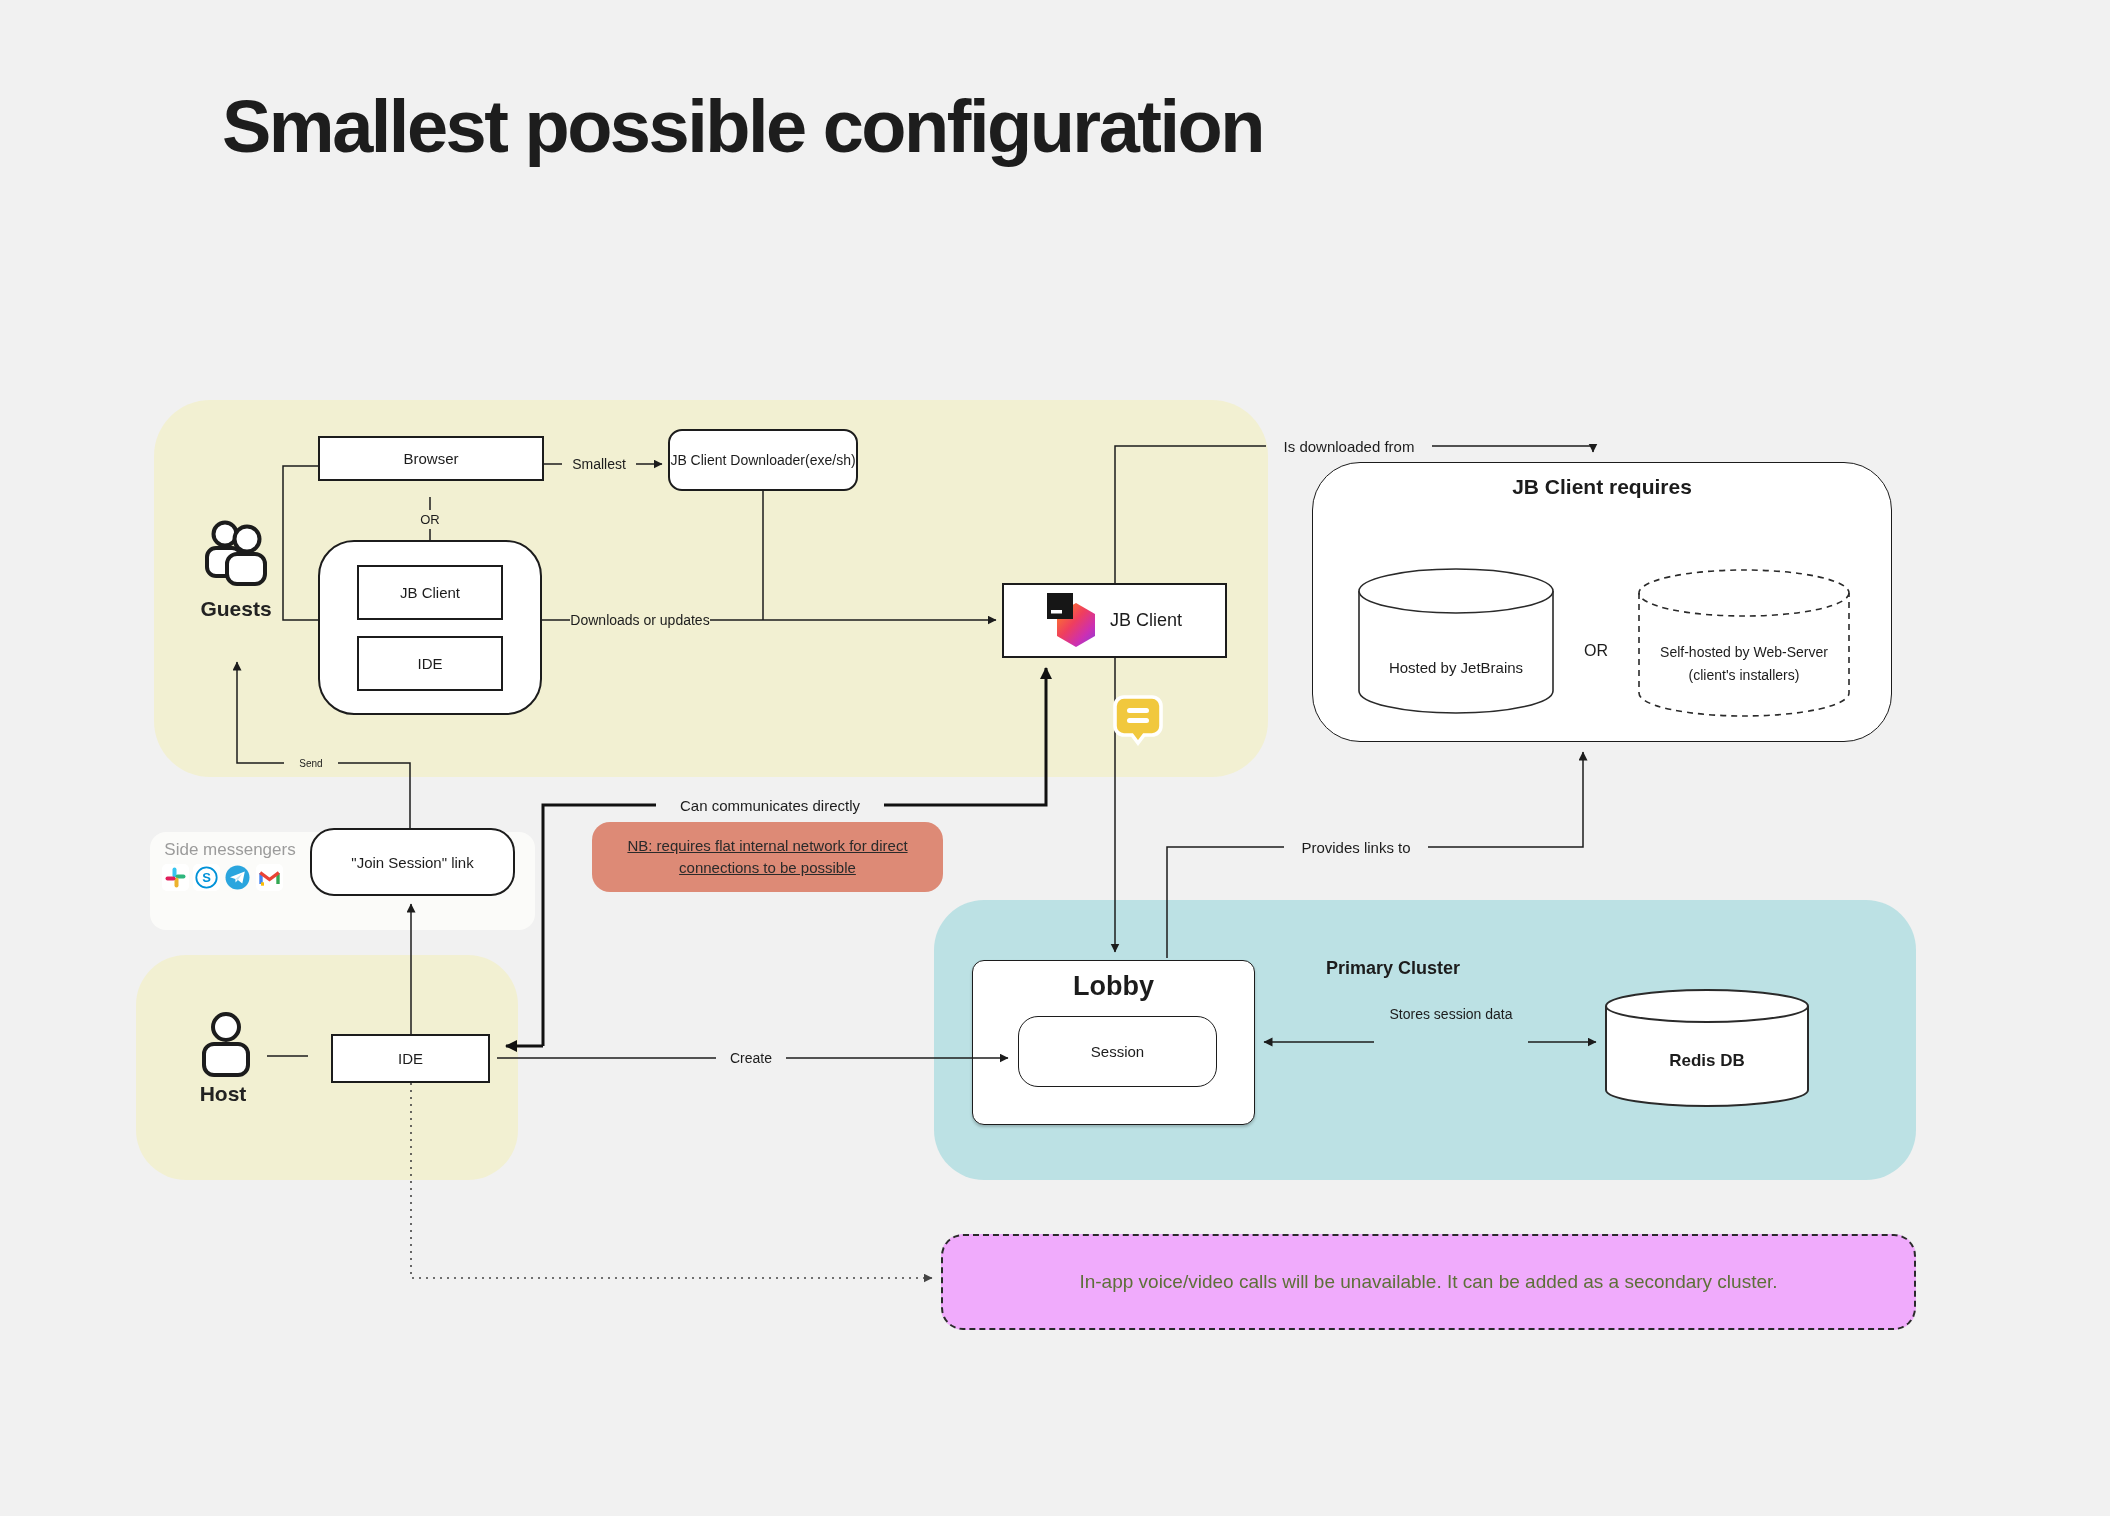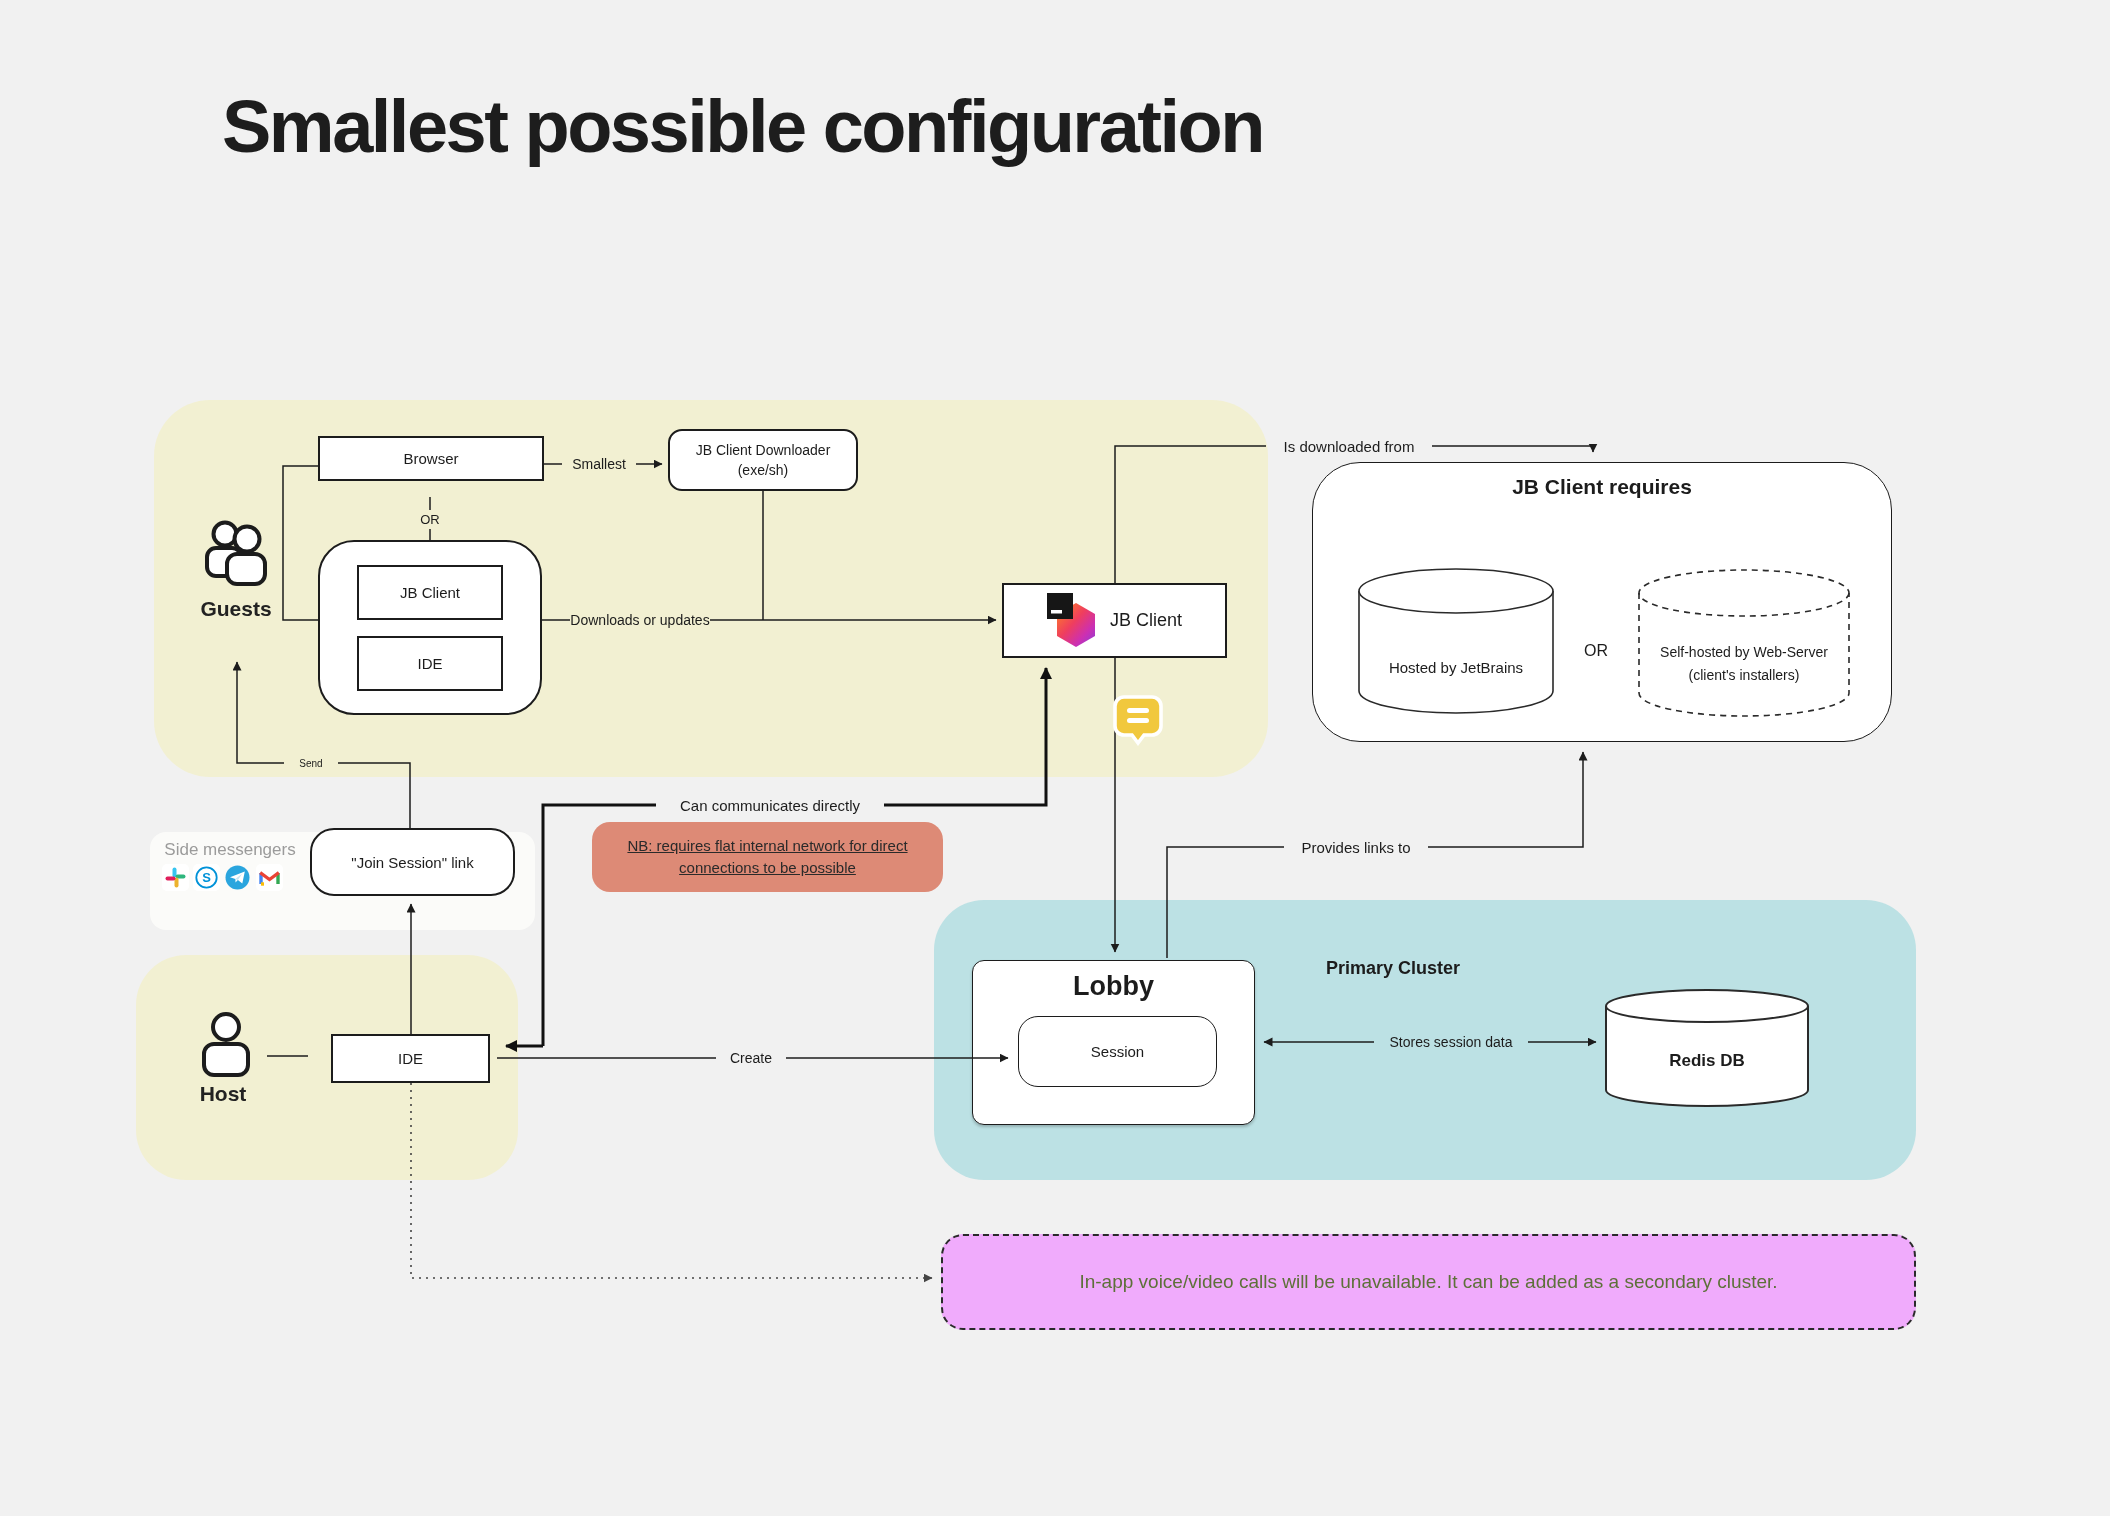--- a/index.html
+++ b/index.html
@@ -91,21 +91,21 @@
   </div>
   <div class="edge-label" style="left:430px;top:519px;font-size:13px;">OR</div>
   <div class="box" style="left:318px;top:540px;width:224px;height:175px;border-radius:36px;"></div>
   <div class="box" style="left:357px;top:565px;width:146px;height:55px;">
     <span>JB Client</span>
   </div>
   <div class="box" style="left:357px;top:636px;width:146px;height:55px;">
     <span>IDE</span>
   </div>
 
-  <div class="box" style="left:668px;top:429px;width:190px;height:62px;border-radius:14px;font-size:14px;line-height:1.45;flex-direction:column;">
+  <div class="box" style="left:668px;top:429px;width:190px;height:62px;border-radius:14px;font-size:14px;line-height:1.45;flex-direction:row;">
     <span>JB Client Downloader</span>
     <span>(exe/sh)</span>
   </div>
 
   <div class="box" style="left:1002px;top:583px;width:225px;height:75px;gap:13px;font-size:18px;">
     <span style="display:inline-flex;">
       <svg width="50" height="56" viewBox="0 0 50 56">
         <defs>
           <linearGradient id="jbgrad" x1="0%" y1="0%" x2="95%" y2="100%">
             <stop offset="0%" stop-color="#ff8a1d"></stop>
@@ -226,17 +226,17 @@
       <rect x="17" y="16" width="22" height="5" rx="2.5" fill="#fff"></rect>
       <rect x="17" y="26" width="22" height="5" rx="2.5" fill="#fff"></rect>
     </svg>
   </span>
 
   <div class="edge-label" style="left:599px;top:464px;">Smallest</div>
   <div class="edge-label" style="left:640px;top:620px;">Downloads or updates</div>
   <div class="edge-label" style="left:311px;top:763px;font-size:10px;">Send</div>
   <div class="edge-label" style="left:770px;top:805px;font-size:15px;">Can communicates directly</div>
   <div class="edge-label" style="left:751px;top:1058px;">Create</div>
-  <div class="edge-label" style="left:1451px;top:1042px;">Stores session data</div>
+  <div class="edge-label" style="left:1451px;top:1014px;">Stores session data</div>
   <div class="edge-label" style="left:1349px;top:446px;font-size:15px;">Is downloaded from</div>
   <div class="edge-label" style="left:1356px;top:847px;font-size:15px;">Provides links to</div>
 
 </div>
 
 </body></html>

